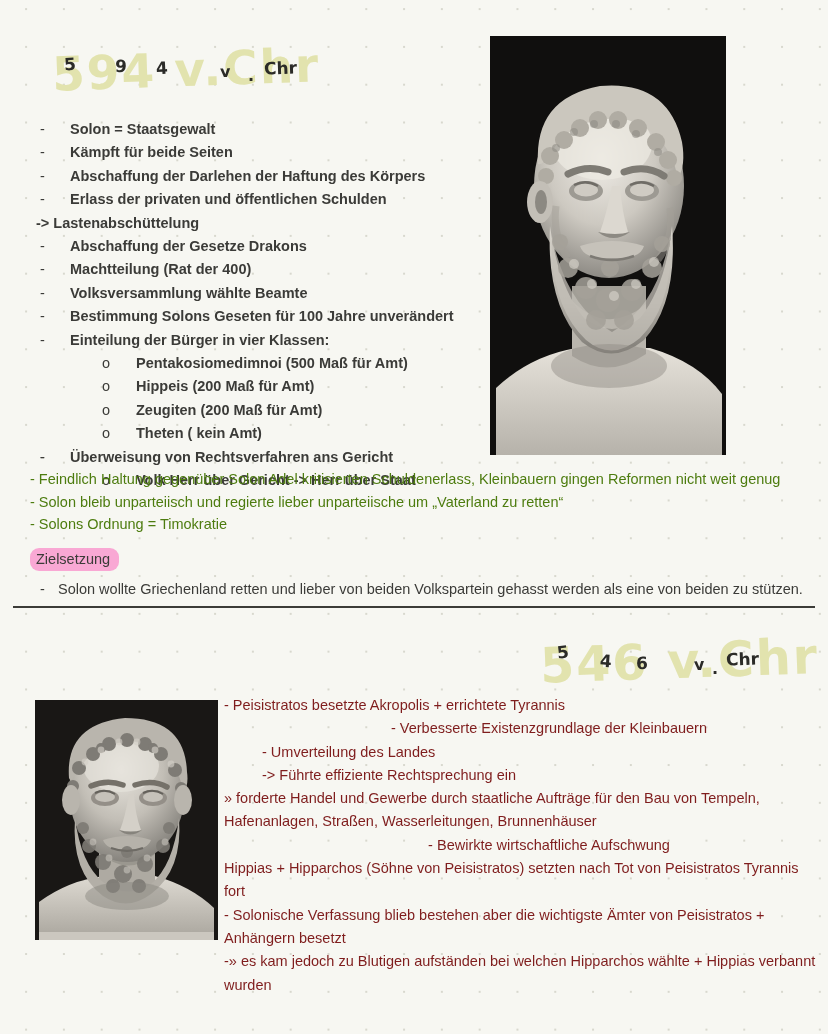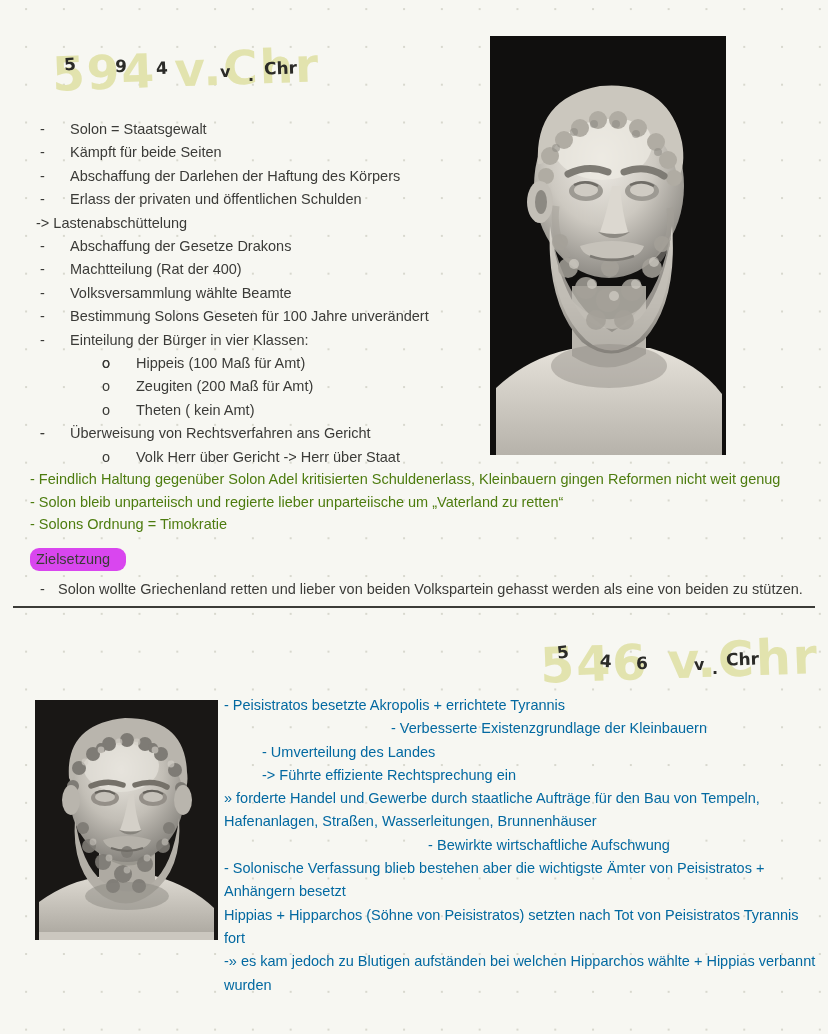--- a/index.html
+++ b/index.html
@@ -90,21 +90,21 @@
     font-size: 14.5px;
     line-height: 23.4px;
     white-space: nowrap;
     color: #3b3b38;
   }
   .li .mk {
     position: absolute;
     left: 0;
     top: 0;
   }
-  .li .tx { display: inline-block; }
+  .li .tx { display: inline-block; font-weight: bold; }
   .lvl1 .mk { left: 4px; }
   .lvl1 .tx { margin-left: 34px; }
   .lvl2 .mk { left: 66px; }
   .lvl2 .tx { margin-left: 100px; }
   .arrowline .tx { }
 
   
   #flush-lines {
     position: absolute;
     left: 30px;
@@ -122,23 +122,23 @@
   #zielsetzung-block {
     position: absolute;
     left: 30px;
     top: 548px;
     width: 790px;
   }
   #zielsetzung-heading {
     display: inline-block;
     font-size: 14.5px;
     line-height: 20px;
-    padding: 1px 16px 2px 6px;
+    padding: 1px 9px 2px 6px;
     border-radius: 9px;
-    background: #d946ef;
+    background: #f9a8d4;
     color: #3b3b38;
   }
   #zielsetzung-item {
     position: relative;
     margin-top: 7px;
     font-size: 14.5px;
     line-height: 22px;
     white-space: nowrap;
   }
   #zielsetzung-item .mk { position: absolute; left: 10px; top: 0; }
@@ -168,21 +168,21 @@
   #peisistratos-text {
     position: absolute;
     left: 224px;
     top: 694px;
     width: 594px;
   }
   #peisistratos-text p {
     margin: 0;
     font-size: 14.5px;
     line-height: 23.3px;
-    color: #0369a1;
+    color: #7f1d1d;
   }
   #peisistratos-text p.ind1 { padding-left: 56px; text-align: center; }
   #peisistratos-text p.ind2 { padding-left: 38px; }
   #peisistratos-text p.wrap { white-space: normal; }
 </style>
 </head>
 <body>
 
 <div id="dot-grid"></div>
 
@@ -302,22 +302,22 @@
       <div class="li lvl1"><span class="mk">-</span><span class="tx">Solon = Staatsgewalt</span></div>
       <div class="li lvl1"><span class="mk">-</span><span class="tx">Kämpft für beide Seiten</span></div>
       <div class="li lvl1"><span class="mk">-</span><span class="tx">Abschaffung der Darlehen der Haftung des Körpers</span></div>
       <div class="li lvl1"><span class="mk">-</span><span class="tx">Erlass der privaten und öffentlichen Schulden</span></div>
       <div class="li arrowline"><span class="tx">-&gt; Lastenabschüttelung</span></div>
       <div class="li lvl1"><span class="mk">-</span><span class="tx">Abschaffung der Gesetze Drakons</span></div>
       <div class="li lvl1"><span class="mk">-</span><span class="tx">Machtteilung (Rat der 400)</span></div>
       <div class="li lvl1"><span class="mk">-</span><span class="tx">Volksversammlung wählte Beamte</span></div>
       <div class="li lvl1"><span class="mk">-</span><span class="tx">Bestimmung Solons Geseten für 100 Jahre unverändert</span></div>
       <div class="li lvl1"><span class="mk">-</span><span class="tx">Einteilung der Bürger in vier Klassen:</span></div>
-      <div class="li lvl2"><span class="mk">o</span></div>
-      <div class="li lvl2"><span class="mk">o</span><span class="tx">Hippeis (100 Maß für Amt)</span></div>
+      <div class="li lvl2"><span class="mk">o</span><span class="tx">Pentakosiomedimnoi (500 Maß für Amt)</span></div>
+      <div class="li lvl2"><span class="mk">o</span><span class="tx">Hippeis (200 Maß für Amt)</span></div>
       <div class="li lvl2"><span class="mk">o</span><span class="tx">Zeugiten (200 Maß für Amt)</span></div>
       <div class="li lvl2"><span class="mk">o</span><span class="tx">Theten ( kein Amt)</span></div>
       <div class="li lvl1"><span class="mk">-</span></div>
       <div class="li lvl1"><span class="mk">-</span><span class="tx">Überweisung von Rechtsverfahren ans Gericht</span></div>
       <div class="li lvl2"><span class="mk">o</span><span class="tx">Volk Herr über Gericht -&gt; Herr über Staat</span></div>
     </div>
 
   <div id="flush-lines">
       <div class="fl">- Feindlich Haltung gegenüber Solon Adel kritisierten Schuldenerlass, Kleinbauern gingen Reformen nicht weit genug</div>
       <div class="fl">- Solon bleib unparteiisch und regierte lieber unparteiische um „Vaterland zu retten“</div>
@@ -434,18 +434,18 @@
     </svg>
   </div>
 
   <div id="peisistratos-text">
       <p class=" wrap">- Peisistratos besetzte Akropolis  + errichtete Tyrannis</p>
       <p class="ind1 wrap">- Verbesserte Existenzgrundlage der Kleinbauern</p>
       <p class="ind2 wrap">- Umverteilung des Landes</p>
       <p class="ind2 wrap">-&gt; Führte effiziente Rechtsprechung ein</p>
       <p class=" wrap">» forderte Handel und Gewerbe durch staatliche Aufträge für den Bau von Tempeln, Hafenanlagen, Straßen, Wasserleitungen, Brunnenhäuser</p>
       <p class="ind1 wrap">- Bewirkte wirtschaftliche Aufschwung</p>
+      <p class=" wrap">Hippias + Hipparchos (Söhne von Peisistratos) setzten nach Tot von Peisistratos Tyrannis fort</p>
       <p class=" wrap">- Solonische Verfassung blieb bestehen aber die wichtigste Ämter von Peisistratos + Anhängern besetzt</p>
-      <p class=" wrap">Hippias + Hipparchos (Söhne von Peisistratos) setzten nach Tot von Peisistratos Tyrannis fort</p>
       <p class=" wrap">-» es kam jedoch zu Blutigen aufständen bei welchen Hipparchos wählte + Hippias verbannt wurden</p>
     </div>
 
 </div>
 
 </body></html>

